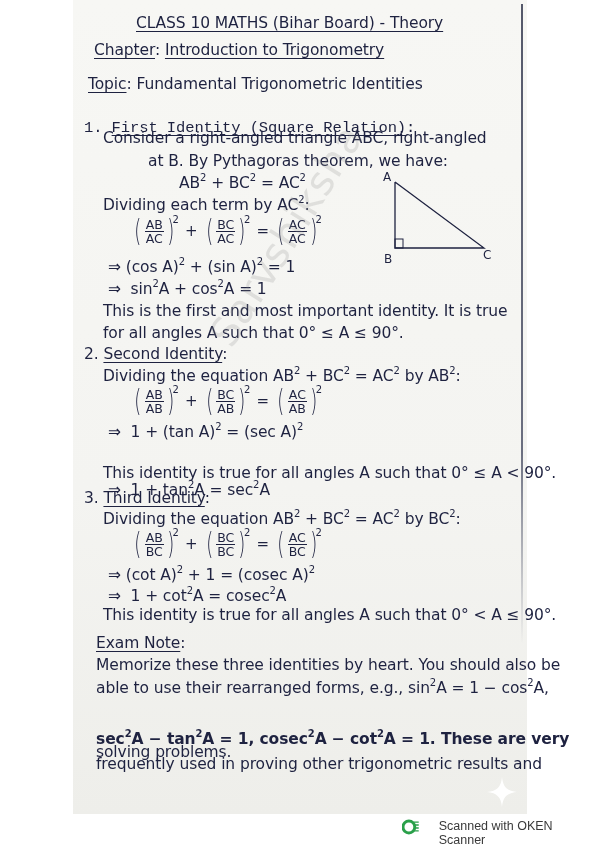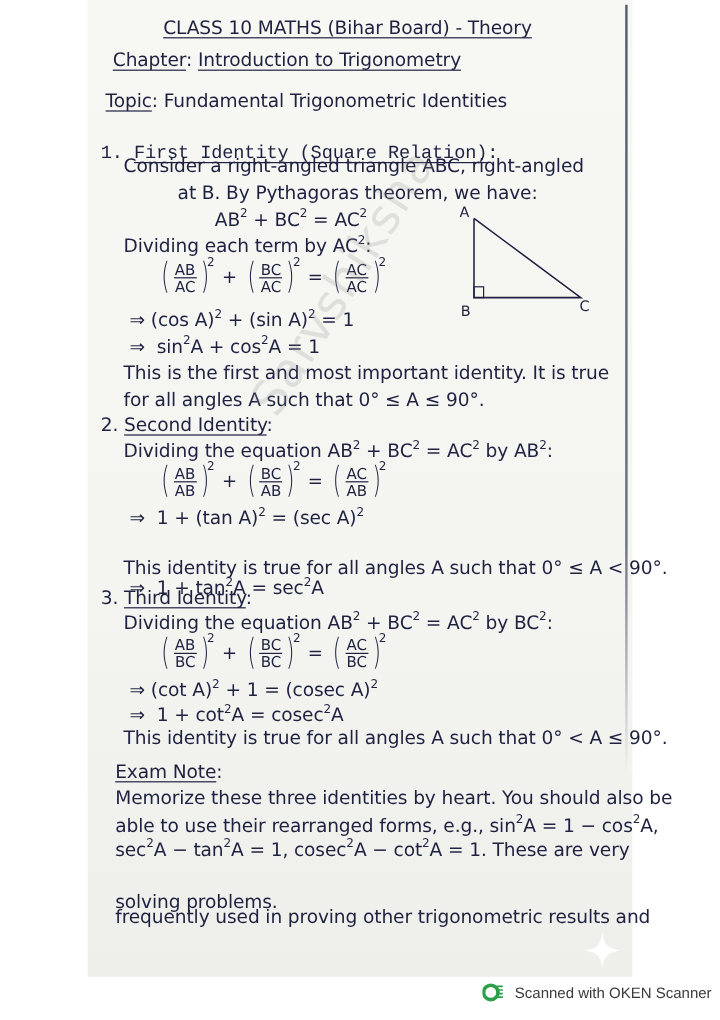--- a/index.html
+++ b/index.html
@@ -16,21 +16,21 @@
     .frac .num { display:block; border-bottom:1.2px solid #1e2240; padding:0 1px; }
     .frac .den { display:block; padding:0 1px; }
     .paren { font-size:30px; font-weight:200; vertical-align:middle; line-height:30px; display:inline-block; transform:scaleX(0.6); }
     .expr { position:absolute; display:flex; align-items:center; font-size:15px; white-space:nowrap; }
     .expr .op { margin:0 6px; }
     .expr .pw { font-size:10px; align-self:flex-start; margin-top:-2px; margin-left:-4px; }
     .tri { position:absolute; left:383px; top:170px; }
     .watermark { position:absolute; left:200px; top:330px; transform:rotate(-58deg); transform-origin:left top;
       font-size:40px; color:rgba(140,140,140,0.22); letter-spacing:1px; pointer-events:none; }
     .sparkle { position:absolute; left:485px; top:775px; width:34px; height:34px; }
-    .footer { position:absolute; left:402px; top:819px; display:flex; align-items:flex-end; gap:9px; }
+    .footer { position:absolute; left:402px; top:819px; display:flex; align-items:flex-start; gap:19px; }
     .footer .txt { font-family:"Liberation Sans", sans-serif; font-size:12.5px; color:#3a3a3a; }
   </style>
 </head>
 <body>
 
 <div class="paper"></div>
 <div class="margin-line"></div>
 
 <div class="ln" style="left:136px;top:14px;"><span class="u">CLASS 10 MATHS (Bihar Board) - Theory</span></div>
 <div class="ln" style="left:94px;top:41px;"><span class="u">Chapter</span>: <span class="u">Introduction to Trigonometry</span></div>
@@ -139,21 +139,21 @@
     <span class="paren">)</span>
     <span class="pw">2</span>
 </div>
 <div class="ln" style="left:108px;top:566px;">⇒ (cot A)<sup>2</sup> + 1 = (cosec A)<sup>2</sup></div>
 <div class="ln" style="left:108px;top:587px;">⇒ &nbsp;1 + cot<sup>2</sup>A = cosec<sup>2</sup>A</div>
 <div class="ln" style="left:103px;top:606px;">This identity is true for all angles A such that 0° &lt; A ≤ 90°.</div>
 
 <div class="ln" style="left:96px;top:634px;"><span class="u">Exam Note</span>:</div>
 <div class="ln" style="left:96px;top:656px;">Memorize these three identities by heart. You should also be</div>
 <div class="ln" style="left:96px;top:679px;">able to use their rearranged forms, e.g., sin<sup>2</sup>A = 1 − cos<sup>2</sup>A,</div>
-<div class="ln" style="left:96px;top:699px;">sec<sup>2</sup>A − tan<sup>2</sup>A = 1, cosec<sup>2</sup>A − cot<sup>2</sup>A = 1. These are very</div>
+<div class="ln" style="left:96px;top:730px;font-weight:bold;">sec<sup>2</sup>A − tan<sup>2</sup>A = 1, cosec<sup>2</sup>A − cot<sup>2</sup>A = 1. These are very</div>
 <div class="ln" style="left:96px;top:755px;">frequently used in proving other trigonometric results and</div>
 <div class="ln" style="left:96px;top:743px;">solving problems.</div>
 
 <svg class="sparkle" viewBox="0 0 34 34">
   <path d="M17 2 C18 12 22 16 32 17 C22 18 18 22 17 32 C16 22 12 18 2 17 C12 16 16 12 17 2 Z" fill="#ffffff"></path>
 </svg>
 
 <div class="footer">
   <svg width="18" height="16" viewBox="0 0 18 16">
     <circle cx="7" cy="8" r="6" fill="none" stroke="#2aa04a" stroke-width="3"></circle>

